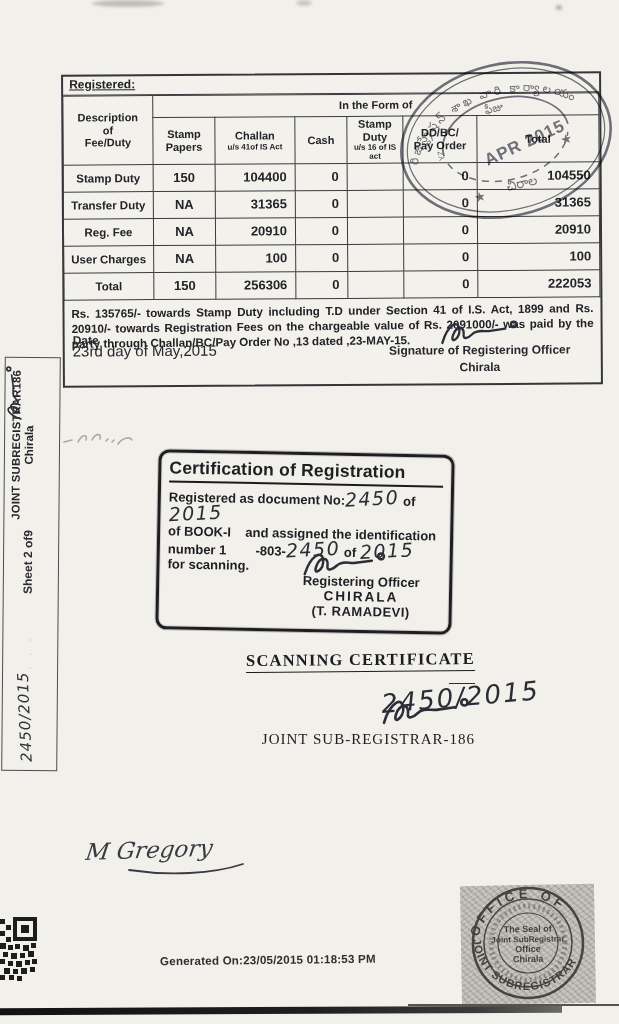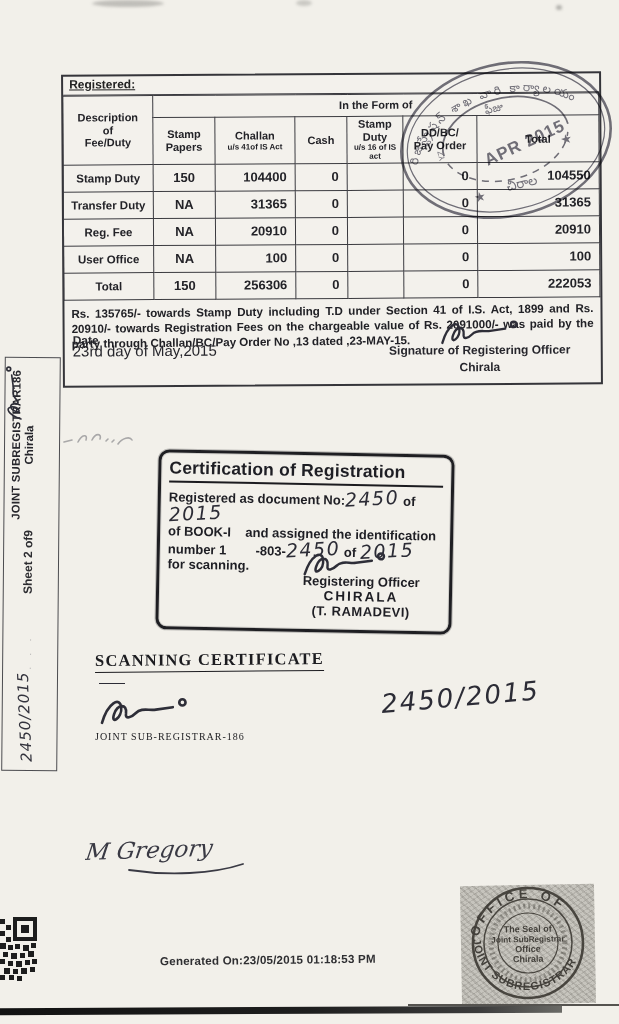--- a/index.html
+++ b/index.html
@@ -62,28 +62,28 @@
   .cert .cline{font-size:13px;font-weight:600;line-height:1.22;}
   .hw{font-family:"DejaVu Sans",sans-serif;font-style:italic;font-weight:normal;
       color:#2c2c36;display:inline-block;}
   .cert .hwbig{font-size:19px;letter-spacing:1.5px;transform:rotate(-4deg);line-height:.8;}
   .cert .cofficer{position:absolute;left:118px;top:118px;width:168px;text-align:center;}
   .cert .cofficer .col1{font-weight:600;font-size:13px;}
   .cert .cofficer .col2{font-weight:600;font-size:13.5px;letter-spacing:2px;}
   .cert .cofficer .col3{font-weight:bold;font-size:13px;letter-spacing:.5px;}
   .cert .certsig{position:absolute;left:138px;top:92px;}
   
-  .scan{left:95px;top:650px;width:380px;text-align:left;font-family:"Liberation Serif",serif;color:#1c1c20;}
+  .scan{left:95px;top:650px;width:380px;text-align:right;font-family:"Liberation Serif",serif;color:#1c1c20;}
   .scan .stitle{display:inline-block;font-size:16.5px;font-weight:600;letter-spacing:1.2px;
         border-bottom:1.6px solid #1c1c20;padding-bottom:1px;transform:rotate(-0.5deg);}
   .scan .sline{font-size:14.8px;margin-top:3px;}
   .scan .hwscan{position:absolute;left:286px;top:32px;font-family:"DejaVu Sans",sans-serif;font-style:italic;
         font-size:26px;letter-spacing:2px;color:#2c2c36;transform:rotate(-5deg);white-space:nowrap;}
   .scan .dash{display:inline-block;width:26px;border-top:1.6px solid #2c2c36;vertical-align:4px;margin-left:4px;}
-  .scan .soffice{font-size:10px;letter-spacing:1px;margin-top:-3px;}
+  .scan .soffice{font-size:15px;letter-spacing:1px;margin-top:-3px;}
   .scan .splace{font-size:15.2px;letter-spacing:4px;margin-top:1px;}
   
   .mgreg{left:85px;top:824px;}
   .scribble{left:60px;top:422px;opacity:.55;}
   .generated{left:160px;top:953px;font-weight:bold;font-size:11.6px;color:#2f2f32;
              transform:rotate(-0.7deg);letter-spacing:.2px;}
   
   .seal{left:461px;top:885px;width:134px;height:119px;transform:rotate(-1deg);
         background:#c6c4bd;
         background-image:repeating-linear-gradient(43deg,rgba(58,54,48,.14) 0 2px,transparent 2px 5px),
@@ -160,21 +160,21 @@
           <tr>
             <td class="c0">Reg. Fee</td>
             <td class="c1">NA</td>
             <td class="c2">20910</td>
             <td class="c3">0</td>
             <td class="c4"></td>
             <td class="c5">0</td>
             <td class="c6">20910</td>
           </tr>
           <tr>
-            <td class="c0">User Office</td>
+            <td class="c0">User Charges</td>
             <td class="c1">NA</td>
             <td class="c2">100</td>
             <td class="c3">0</td>
             <td class="c4"></td>
             <td class="c5">0</td>
             <td class="c6">100</td>
           </tr>
           <tr>
             <td class="c0">Total</td>
             <td class="c1">150</td>

